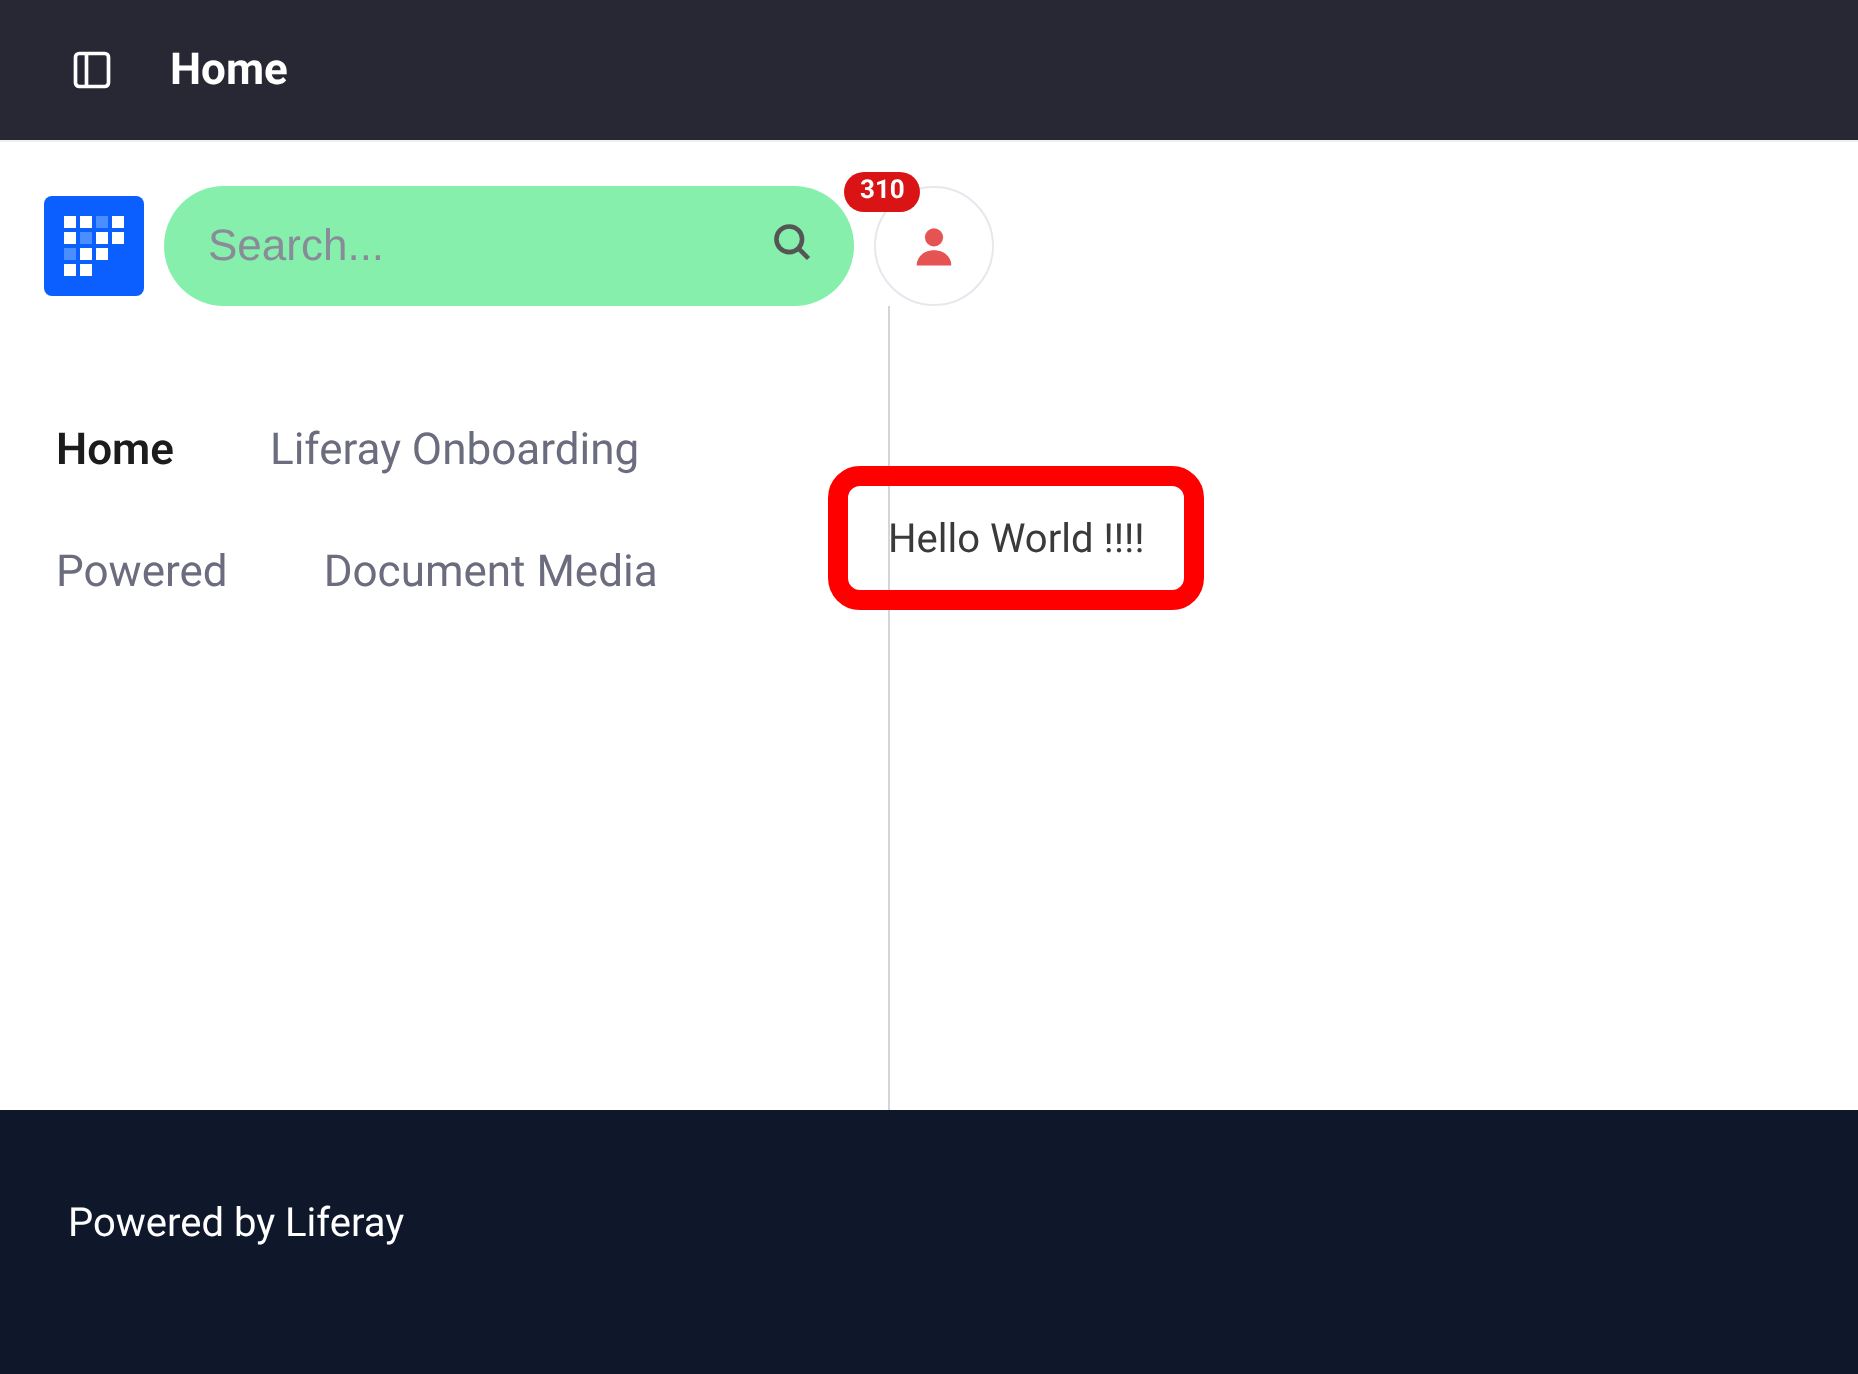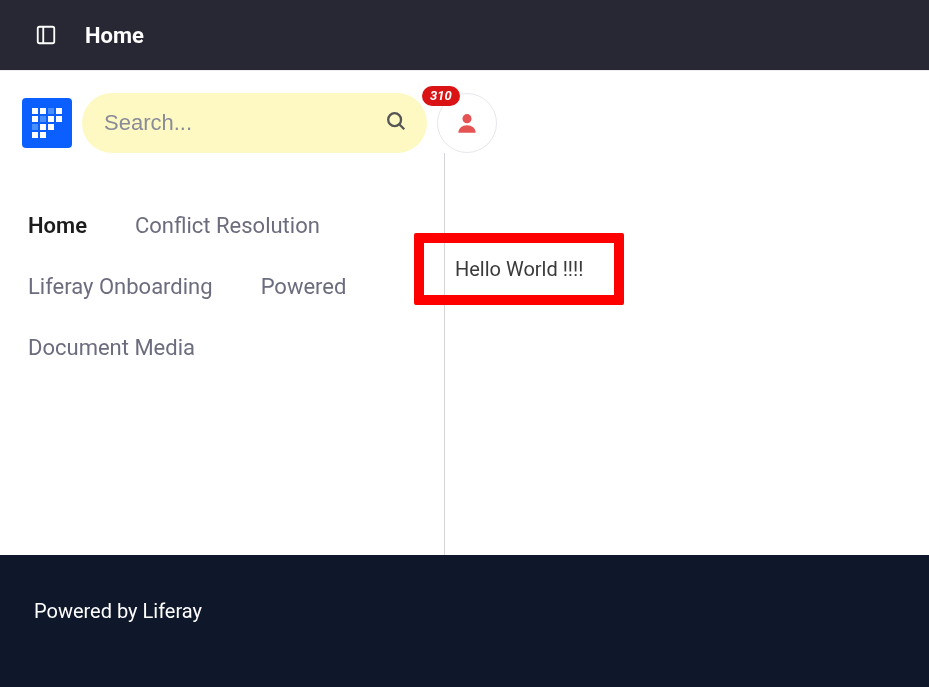--- a/index.html
+++ b/index.html
@@ -52,21 +52,21 @@
       display: block;
     }
     .search-wrap {
       position: relative;
       flex: 0 0 345px;
     }
     .search-input {
       width: 100%;
       height: 60px;
       border: none;
-      background: #fef9c3;
+      background: #86efac;
       border-radius: 30px;
       padding: 0 55px 0 22px;
       font-size: 22px;
       color: #6b6c7e;
       outline: none;
     }
     .search-input::placeholder {
       color: #8a8b99;
     }
     .search-icon {
@@ -94,21 +94,20 @@
       position: absolute;
       top: -8px;
       left: -16px;
       background: #da1414;
       color: #ffffff;
       font-size: 13px;
       font-weight: 700;
       border-radius: 12px;
       padding: 2px 8px;
       line-height: 1.2;
-      font-style: italic;
     }
     .content-area {
       display: flex;
       height: 395px;
       position: relative;
     }
     .nav-col {
       padding: 60px 0 0 28px;
       width: 445px;
     }
@@ -133,22 +132,22 @@
       top: 0;
       bottom: -70px;
       width: 1px;
       background: #d4d4db;
     }
     .portlet-highlight {
       position: absolute;
       left: 414px;
       top: 80px;
       border: 10px solid #ff0000;
-      border-radius: 2px;
-      padding: 14px 31px;
+      border-radius: 16px;
+      padding: 14px 20px;
     }
     .portlet-text {
       font-size: 20px;
       color: #3a3a3a;
     }
     .footer {
       position: absolute;
       left: 0;
       right: 0;
       bottom: 0;
@@ -212,21 +211,20 @@
         <path d="M4 21c0-4.2 3.6-7 8-7s8 2.8 8 7v0H4z"></path>
       </svg>
     </span>
   </div>
 </div>
 
 <div class="content-area">
   <div class="nav-col">
     <div class="nav-links">
       <span class="nav-link active">Home</span>
-      <span class="nav-link">Conflict Resolution</span>
       <span class="nav-link">Liferay Onboarding</span>
       <span class="nav-link">Powered</span>
       <span class="nav-link">Document Media</span>
     </div>
   </div>
   <div class="divider"></div>
   <div class="portlet-highlight">
     <span class="portlet-text">Hello World !!!!</span>
   </div>
 </div>

